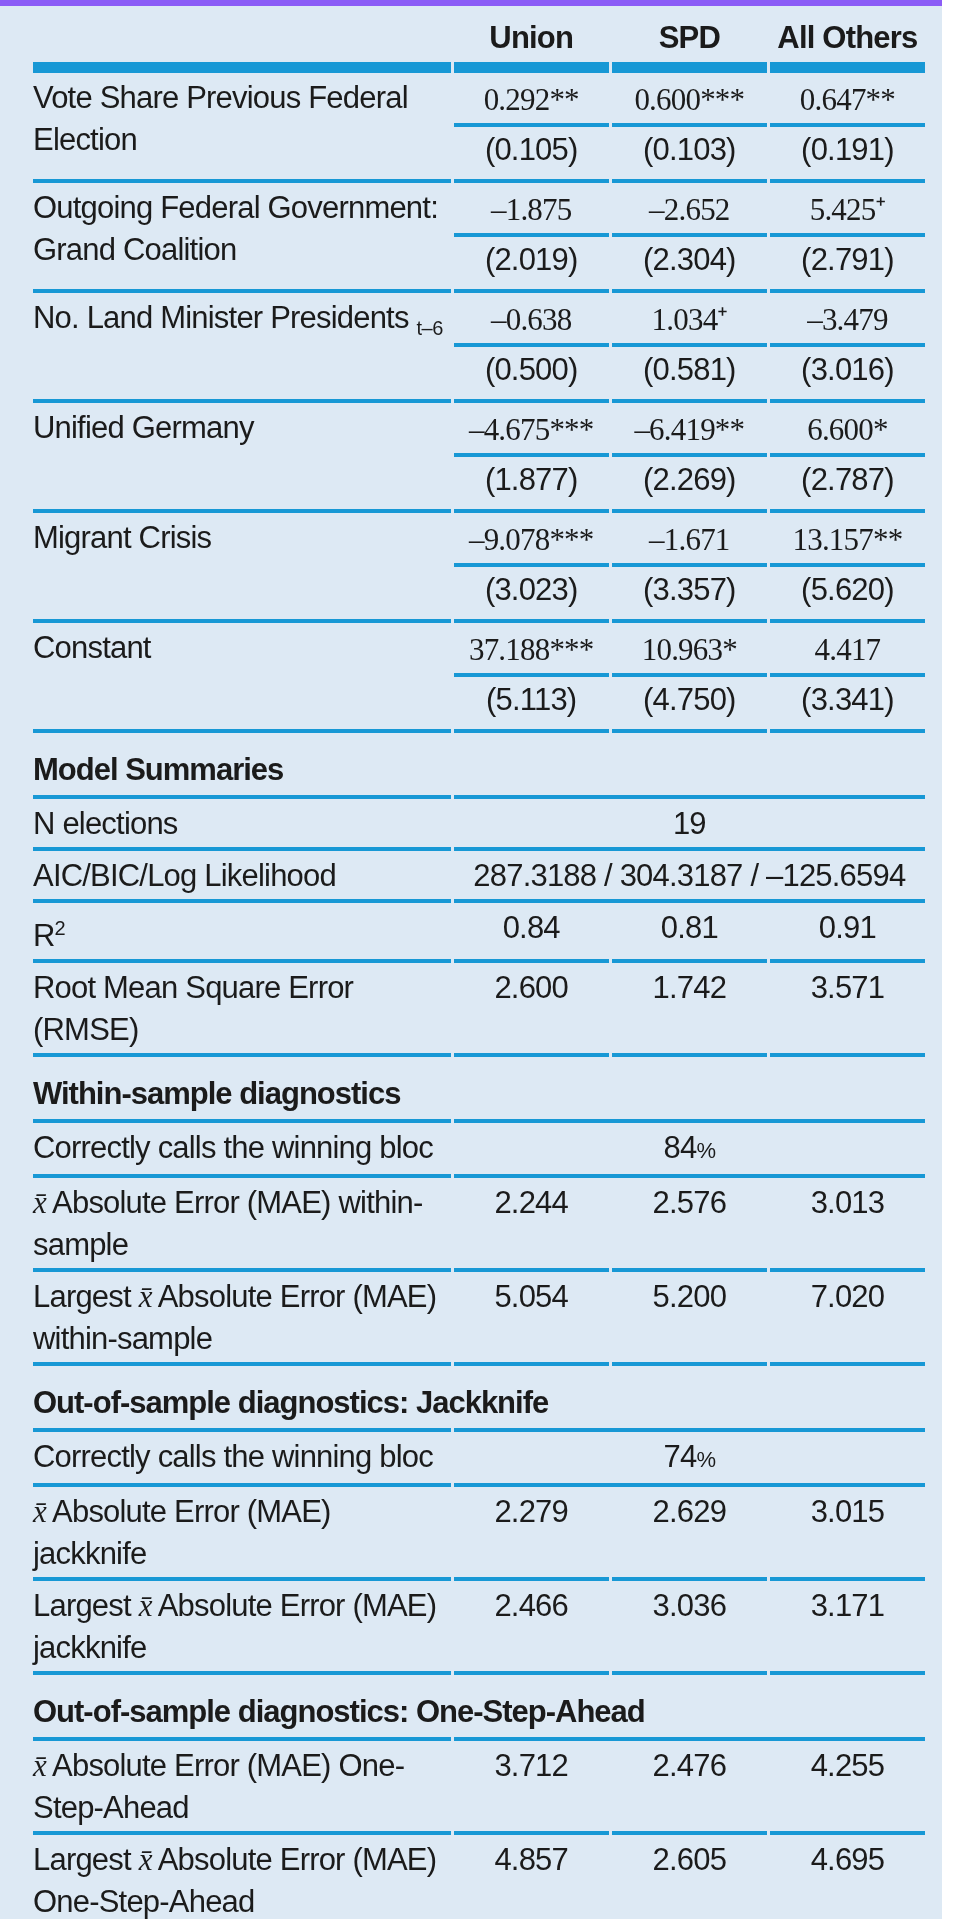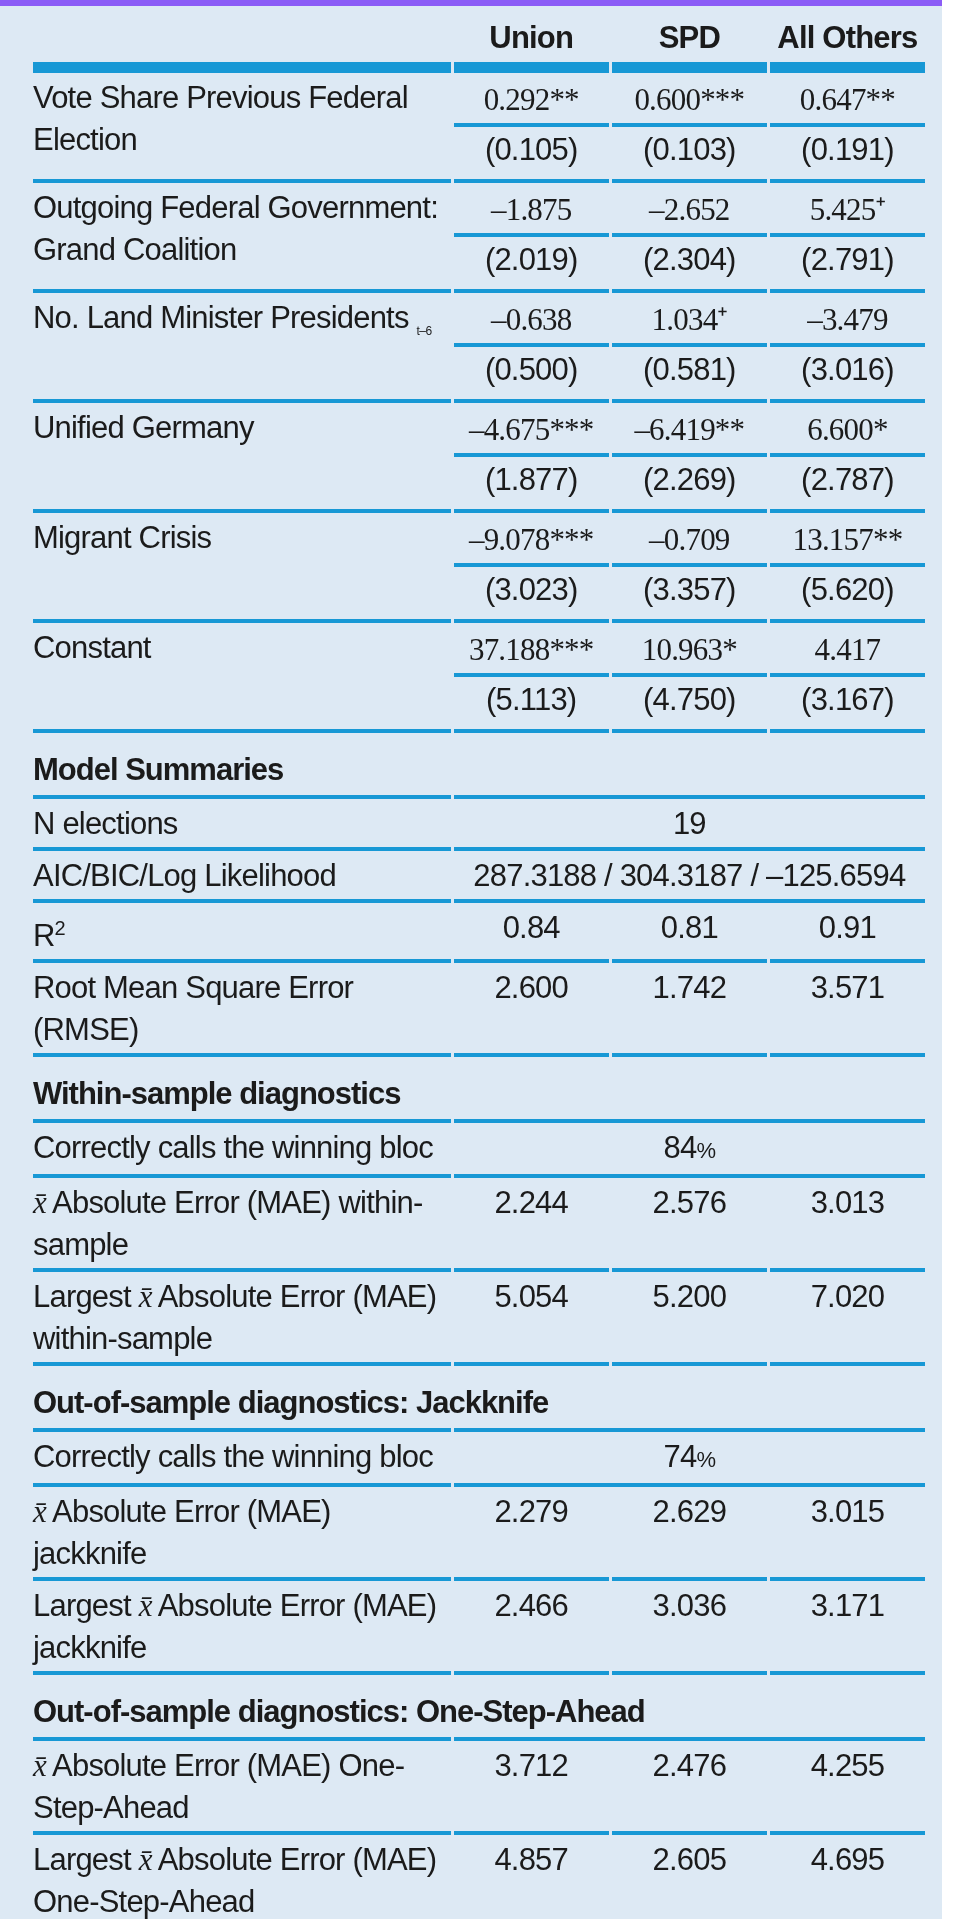--- a/index.html
+++ b/index.html
@@ -28,21 +28,21 @@
   td.val{text-align:center;}
   td.coef{padding-top:6px;padding-bottom:2px;}
   td.se{padding-top:2px;padding-bottom:8px;}
   .mid{border-bottom:4px solid #1798d5;font-family:Liberation Serif, serif;}
   .bot{border-bottom:4px solid #1798d5;}
   .bot2{border-bottom:10px solid #1798d5;}
   td.section{
     font-weight:bold;white-space:nowrap;overflow:visible;letter-spacing:-1px;
     padding-top:16px;padding-bottom:4px;
   }
-  .lblsub{font-size:12px;letter-spacing:-0.5px;}
+  .lblsub{font-size:20px;letter-spacing:-0.5px;}
   .supscript{font-size:20px;letter-spacing:-0.5px;}
   .pct{font-size:22px;}
   .xbar{font-style:italic;font-family:"Liberation Serif",serif;}
 </style>
 </head>
 <body>
 
 <div class="page">
   <div class="panel">
     <table class="regtable">
@@ -106,39 +106,39 @@
         </tr>
         <tr>
           <td class="val se bot">(1.877)</td>
           <td class="val se bot">(2.269)</td>
           <td class="val se bot">(2.787)</td>
         </tr>
 
         <tr>
           <td class="lbl bot" rowspan="2"><span>Migrant Crisis</span></td>
           <td class="val coef mid">–9.078***</td>
-          <td class="val coef mid">–0.709</td>
+          <td class="val coef mid">–1.671</td>
           <td class="val coef mid">13.157**</td>
         </tr>
         <tr>
           <td class="val se bot">(3.023)</td>
           <td class="val se bot">(3.357)</td>
           <td class="val se bot">(5.620)</td>
         </tr>
 
         <tr>
           <td class="lbl bot" rowspan="2"><span>Constant</span></td>
           <td class="val coef mid">37.188***</td>
           <td class="val coef mid">10.963*</td>
           <td class="val coef mid">4.417</td>
         </tr>
         <tr>
           <td class="val se bot">(5.113)</td>
           <td class="val se bot">(4.750)</td>
-          <td class="val se bot">(3.167)</td>
+          <td class="val se bot">(3.341)</td>
         </tr>
 
         <tr>
           <td class="lbl section bot">Model Summaries</td>
           <td class="bot" colspan="3"></td>
         </tr>
         <tr>
           <td class="lbl bot">N elections</td>
           <td class="val bot" colspan="3">19</td>
         </tr>

